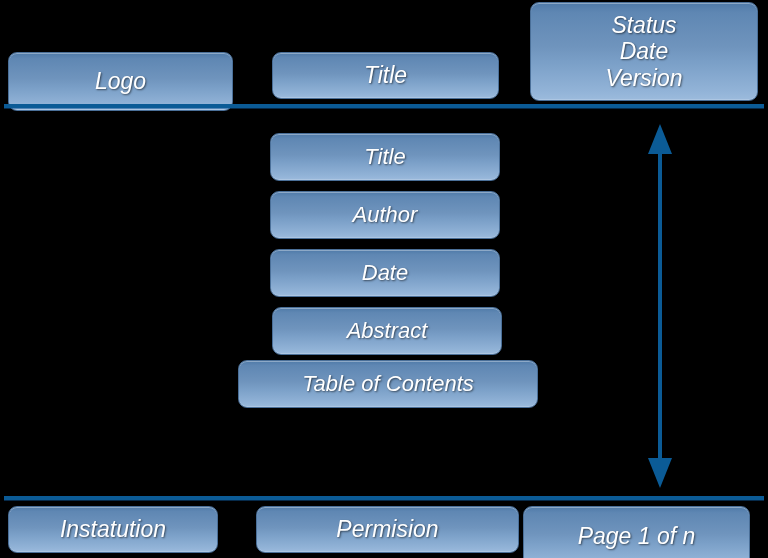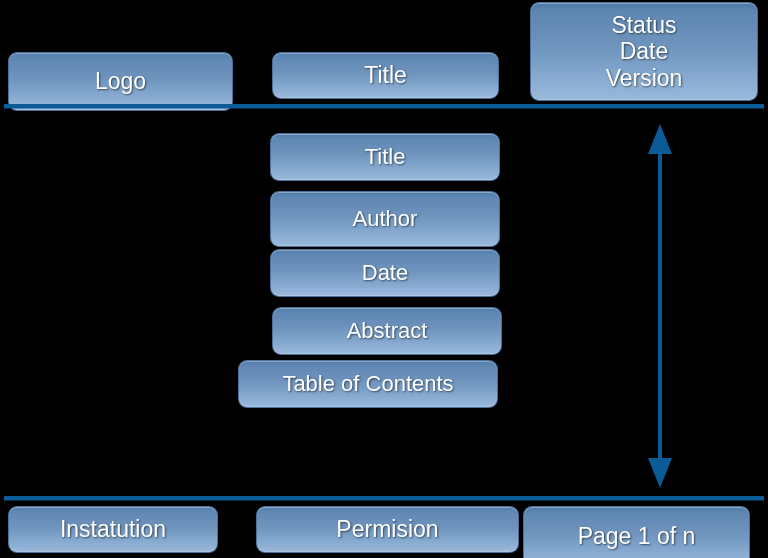--- a/index.html
+++ b/index.html
@@ -42,33 +42,34 @@
     text-align: center;
     color: #ffffff;
     text-shadow: 1px 1px 2px rgba(0,0,0,0.55);
     line-height: 1.15;
     user-select: none;
   }
 
   .box-label {
     display: block;
     white-space: pre-line;
+    font-style: italic;
   }
 
   
   #box-logo       { left: 8px;   top: 52px;  width: 225px; height: 59px; font-size: 23px; }
   #box-doc-title  { left: 272px; top: 52px;  width: 227px; height: 47px; font-size: 23px; }
   #box-meta       { left: 530px; top: 2px;   width: 228px; height: 99px; font-size: 23px; }
 
   
   #box-title      { left: 270px; top: 133px; width: 230px; height: 48px; font-size: 22px; }
-  #box-author     { left: 270px; top: 191px; width: 230px; height: 56px; font-size: 22px; text-align: right; }
+  #box-author     { left: 270px; top: 191px; width: 230px; height: 48px; font-size: 22px; text-align: right; }
   #box-date       { left: 270px; top: 249px; width: 230px; height: 48px; font-size: 22px; }
   #box-abstract   { left: 272px; top: 307px; width: 230px; height: 48px; font-size: 22px; }
-  #box-toc        { left: 238px; top: 360px; width: 260px; height: 48px; font-size: 22px; }
+  #box-toc        { left: 238px; top: 360px; width: 300px; height: 48px; font-size: 22px; }
 
   
   #box-institution{ left: 8px;   top: 506px; width: 210px; height: 47px; font-size: 23px; text-align: center; }
   #box-permission { left: 256px; top: 506px; width: 263px; height: 47px; font-size: 23px; }
   #box-page       { left: 523px; top: 506px; width: 227px; height: 61px; font-size: 23px; }
 
   
   .rule {
     position: absolute;
     left: 4px;

